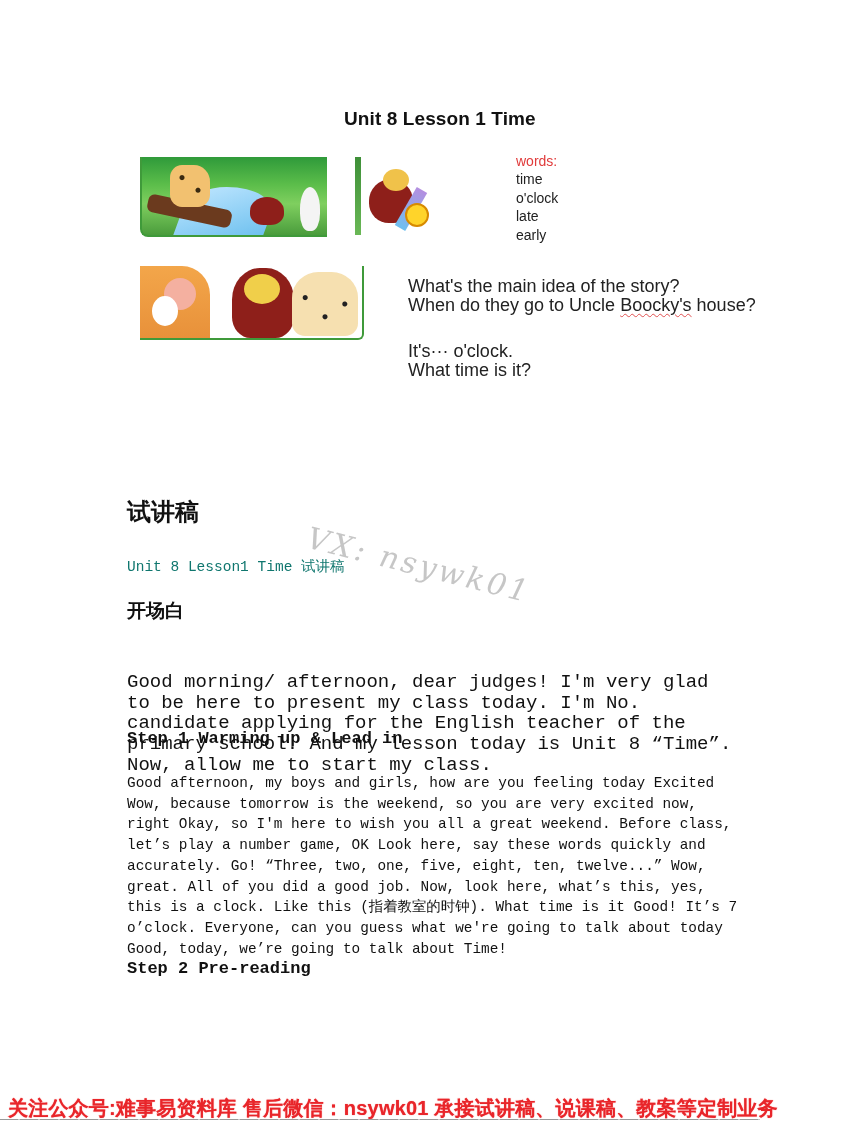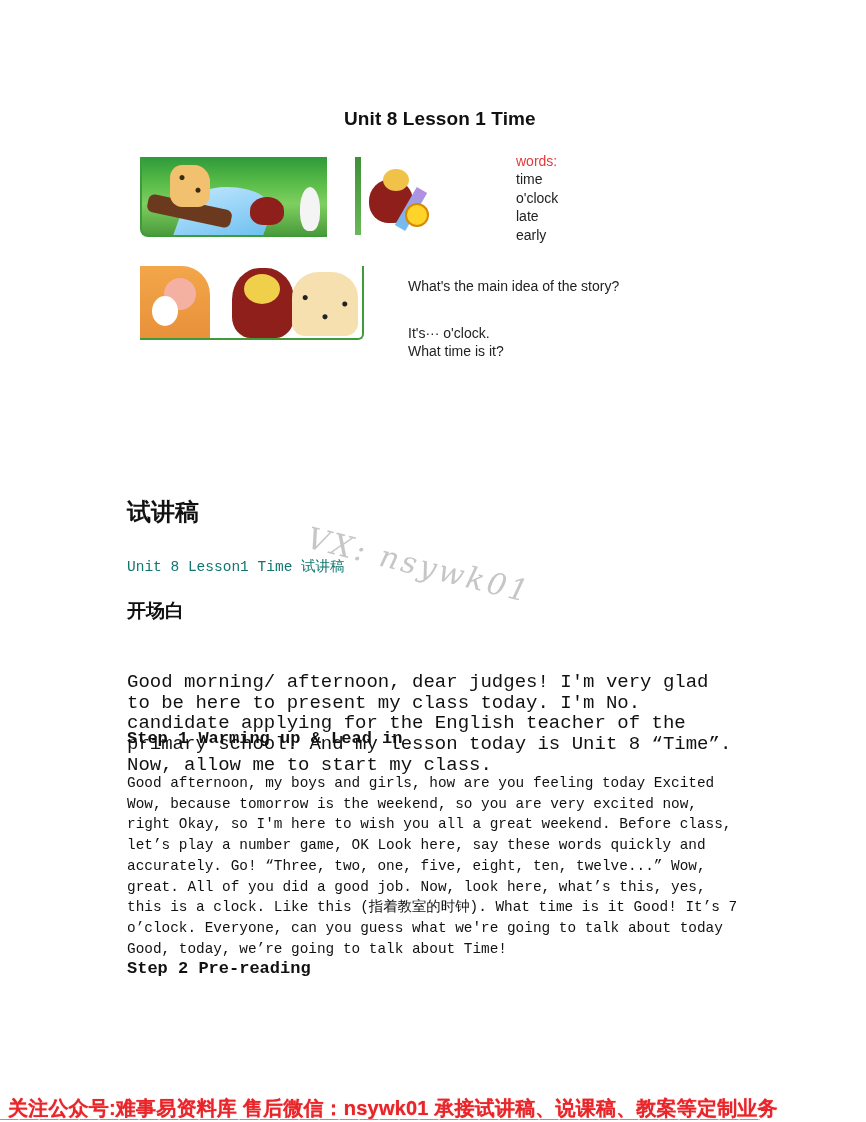--- a/index.html
+++ b/index.html
@@ -29,21 +29,21 @@
   .pic3 .uncle { position:absolute; left:0; top:0; width:70px; height:72px; background: linear-gradient(180deg,#f3a64a,#e8913a); border-radius: 0 40% 0 0; }
   .pic3 .uncle-face { position:absolute; left:24px; top:12px; width:32px; height:32px; background:#f4b0a0; border-radius:50%; }
   .pic3 .beard { position:absolute; left:12px; top:30px; width:26px; height:30px; background:#fff; border-radius:50%; }
   .pic3 .monkey { position:absolute; left:92px; top:2px; width:62px; height:70px; background:#8e1f1a; border-radius: 45% 45% 30% 30%; }
   .pic3 .mface { position:absolute; left:104px; top:8px; width:36px; height:30px; background:#f0cf4a; border-radius: 50%; }
   .pic3 .leo { position:absolute; left:152px; top:6px; width:66px; height:64px; background: radial-gradient(circle at 20% 40%, #222 2px, transparent 3px), radial-gradient(circle at 50% 70%, #222 2px, transparent 3px), radial-gradient(circle at 80% 50%, #222 2px, transparent 3px), #f6e0b0; border-radius: 40% 40% 20% 20%; }
 
   .words { left: 516px; top: 152px; font-size: 14px; line-height: 18.4px; color: #222; }
   .words .label { color: #e03a3a; }
 
-  .questions { left: 408px; top: 277px; font-size: 14px; line-height: 18.6px; color: #222; }
+  .questions { left: 408px; top: 277px; font-size: 18px; line-height: 18.6px; color: #222; }
   .questions .gap { height: 28px; }
   .squiggle { text-decoration: underline wavy #e05050; text-decoration-thickness: 1px; text-underline-offset: 2px; }
 
   .doc { left: 127px; width: 615px; font-family: Liberation Mono, monospace; }
   .h1 { top: 496px; font-size: 24px; font-weight: bold; color: #111; }
   .subtitle { top: 557px; font-size: 14.5px; color: #0f766e; }
   .h2 { top: 598px; font-size: 19px; font-weight: bold; color: #111; }
   .p1 { top: 672px; font-size: 19px; line-height: 20.7px; color: #111; }
   .h3a { top: 729px; font-size: 17px; font-weight: bold; color: #111; }
   .p2 { top: 773px; font-size: 14.4px; line-height: 20.7px; color: #111; }
@@ -88,20 +88,21 @@
 <div class="abs words">
   <div class="label">words:</div>
   <div>time</div>
   <div>o'clock</div>
   <div>late</div>
   <div>early</div>
 </div>
 
 <div class="abs questions">
   <div>What's the main idea of the story?</div>
+  <div><span>When do they go to Uncle </span><span class="squiggle">Boocky's</span><span> house?</span></div>
   <div class="gap"></div>
   <div>It's··· o'clock.</div>
   <div>What time is it?</div>
 </div>
 
 <div class="abs doc h1">试讲稿</div>
 <div class="abs watermark">VX: nsywk01</div>
 <div class="abs doc subtitle">Unit 8 Lesson1 Time 试讲稿</div>
 <div class="abs doc h2">开场白</div>
 <div class="abs doc p1">Good morning/ afternoon, dear judges! I'm very glad to be here to present my class today. I'm No. candidate applying for the English teacher of the primary school. And my lesson today is Unit 8 “Time”. Now, allow me to start my class.</div>

